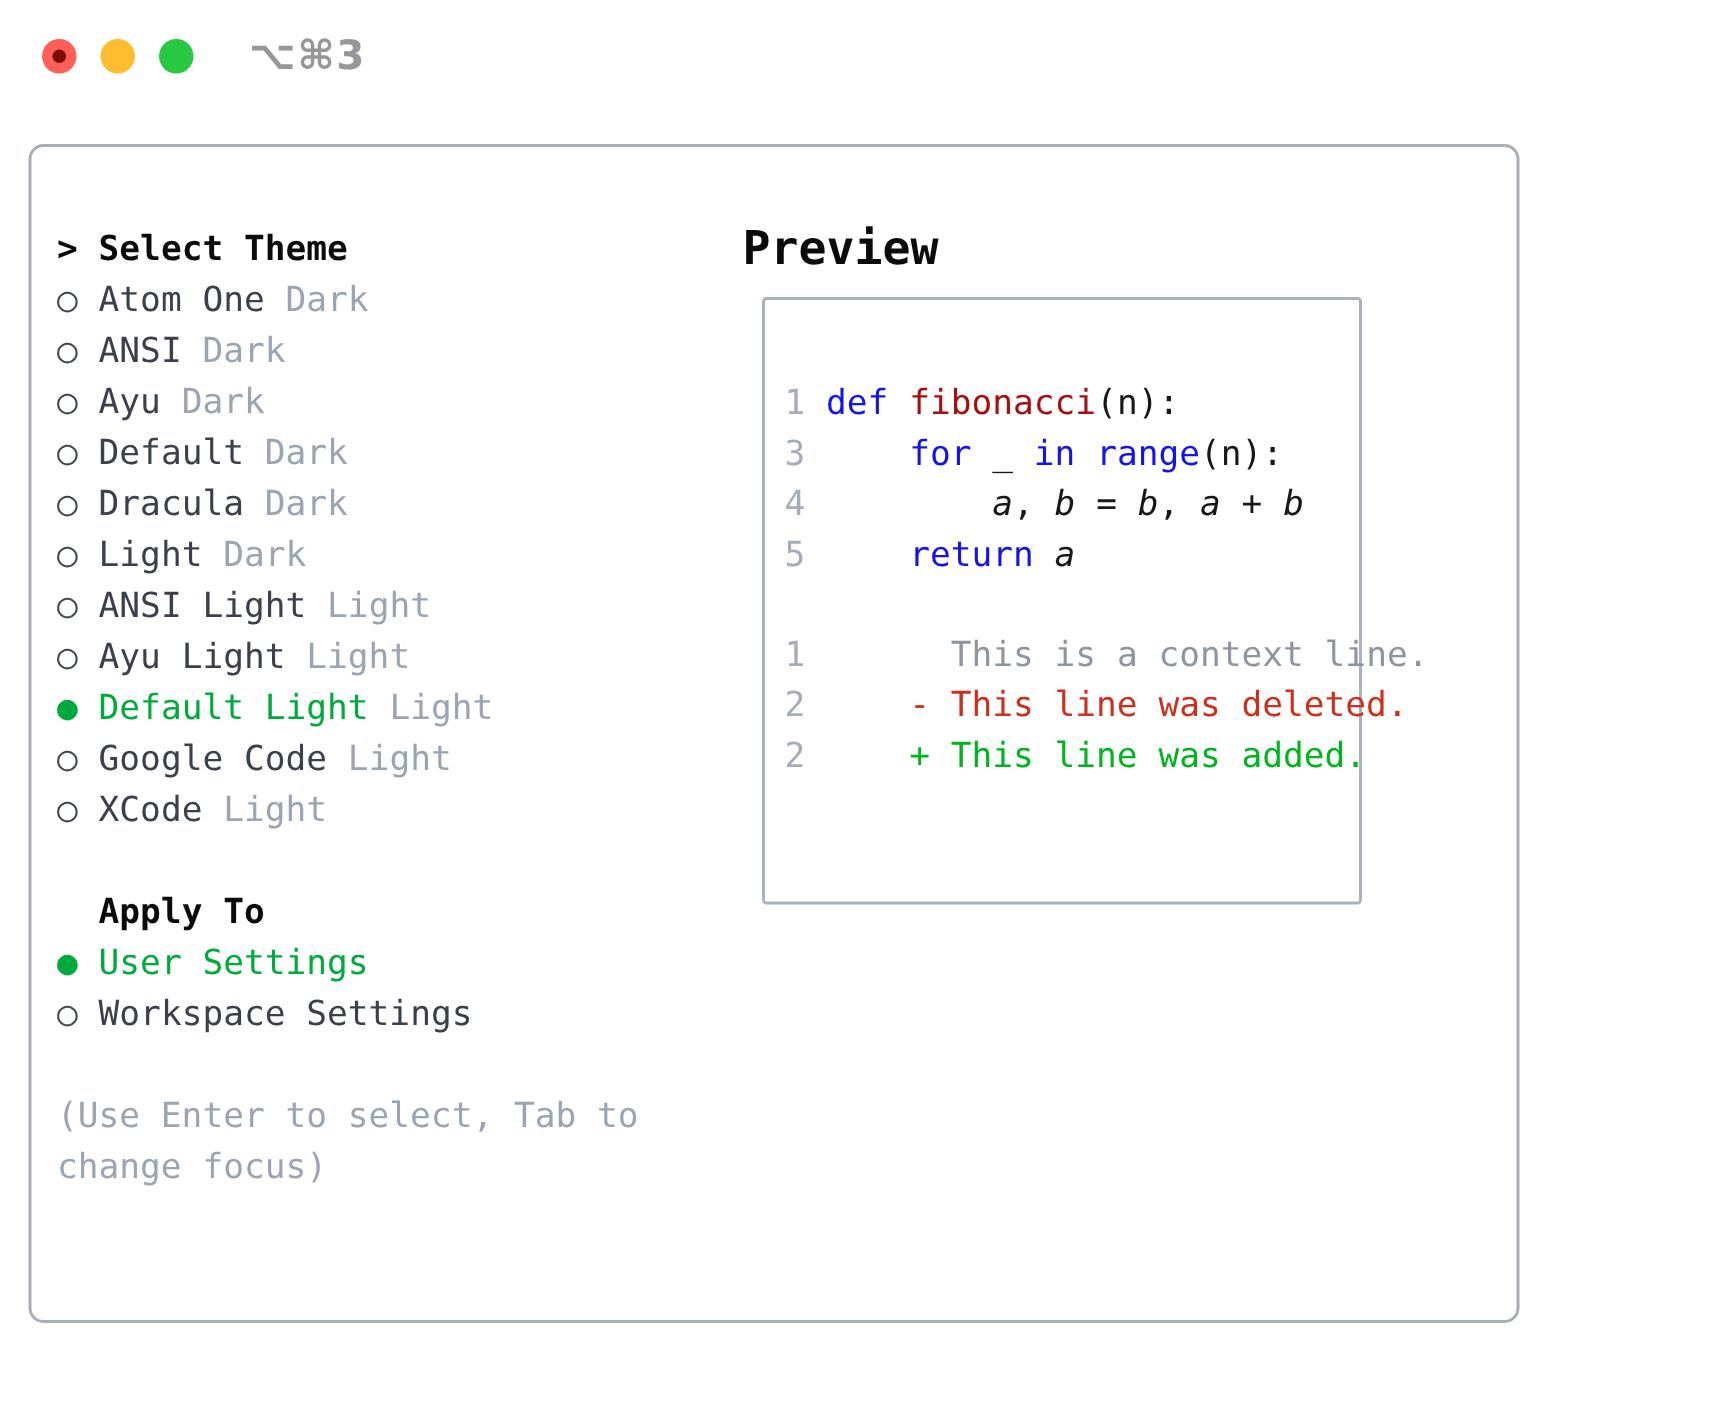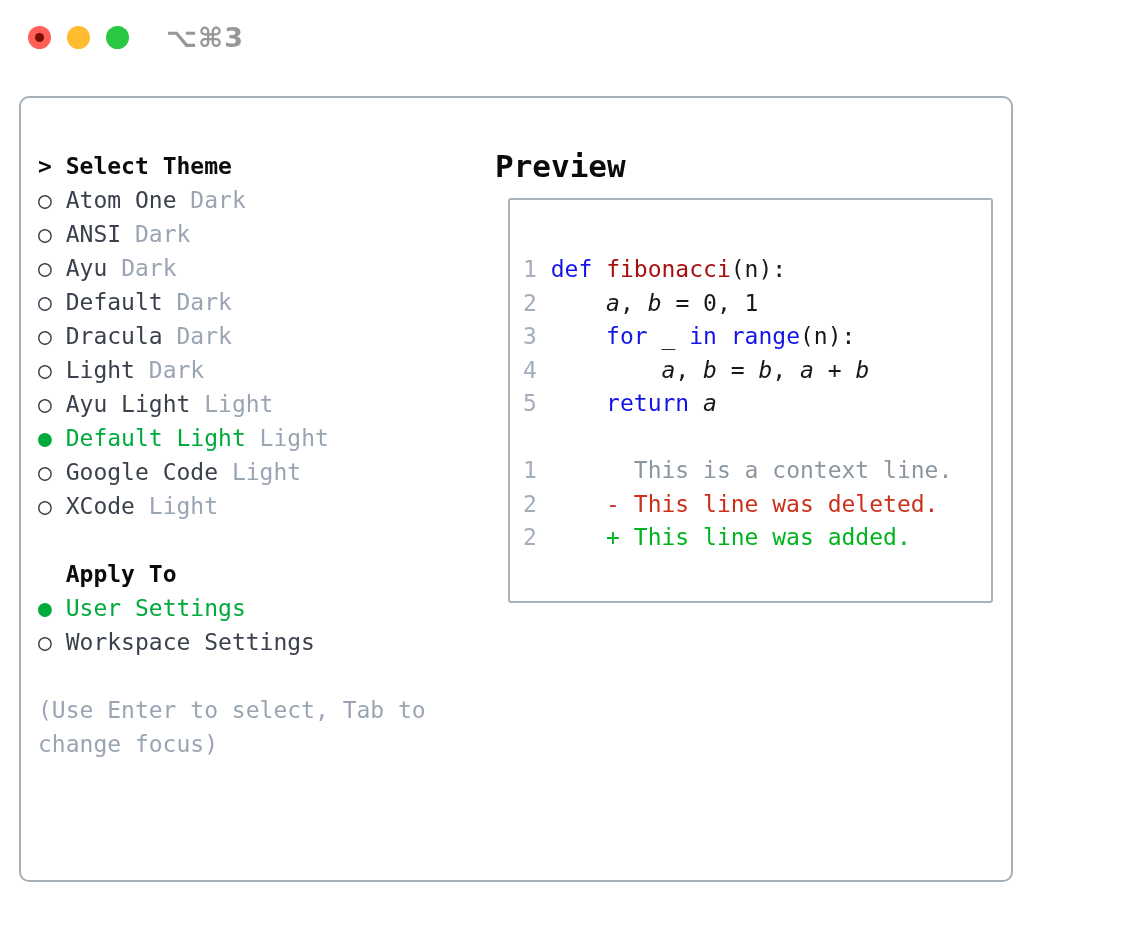--- a/index.html
+++ b/index.html
@@ -34,21 +34,21 @@
   .heading2{color:var(--heading-black);font-weight:700}
   .circle{color:#404652}
   .circle.sel{color:var(--accent-green)}
   .tname{color:var(--text-dark)}
   .sel-text{color:var(--accent-green)}
   .muted{color:var(--muted-gray)}
 
   
   .preview-label{position:absolute;left:474px;top:51px;height:34px;line-height:34px;
     font-size:31px;font-weight:700;color:var(--heading-black)}
-  .preview-box{position:absolute;left:487px;top:100px;width:485px;height:405px;
+  .preview-box{position:absolute;left:487px;top:100px;width:400px;height:405px;
     border:2px solid #aab2bc;border-radius:3px;background:#fff}
   .code{position:absolute;left:13px;top:53px;font-size:23px;line-height:33.5px}
   .code .line{white-space:pre;height:33.5px}
   .num{color:var(--line-number-gray)}
   .pl{color:#16181c}
   .kw{color:var(--keyword-blue)}
   .fn{color:var(--function-red)}
   .var{color:#16181c;font-style:italic}
   .ctx{color:var(--context-gray)}
   .del{color:var(--diff-deleted-red)}
@@ -68,38 +68,38 @@
 
   <div class="main-box">
     <div class="left-col">
         <div class="row"><span class="prompt">&gt;</span><span> </span><span class="heading">Select Theme</span></div>
         <div class="row"><span class="circle">○</span><span> </span><span class="tname">Atom One</span><span> </span><span class="muted">Dark</span></div>
         <div class="row"><span class="circle">○</span><span> </span><span class="tname">ANSI</span><span> </span><span class="muted">Dark</span></div>
         <div class="row"><span class="circle">○</span><span> </span><span class="tname">Ayu</span><span> </span><span class="muted">Dark</span></div>
         <div class="row"><span class="circle">○</span><span> </span><span class="tname">Default</span><span> </span><span class="muted">Dark</span></div>
         <div class="row"><span class="circle">○</span><span> </span><span class="tname">Dracula</span><span> </span><span class="muted">Dark</span></div>
         <div class="row"><span class="circle">○</span><span> </span><span class="tname">Light</span><span> </span><span class="muted">Dark</span></div>
+        <div class="row"><span class="circle">○</span><span> </span><span class="tname">ANSI Light</span><span> </span><span class="muted">Light</span></div>
         <div class="row"><span class="circle">○</span><span> </span><span class="tname">Ayu Light</span><span> </span><span class="muted">Light</span></div>
         <div class="row"><span class="circle sel">●</span><span> </span><span class="sel-text">Default Light</span><span> </span><span class="muted">Light</span></div>
         <div class="row"><span class="circle">○</span><span> </span><span class="tname">Google Code</span><span> </span><span class="muted">Light</span></div>
         <div class="row"><span class="circle">○</span><span> </span><span class="tname">XCode</span><span> </span><span class="muted">Light</span></div>
         <div class="row"></div>
         <div class="row"><span>  </span><span class="heading2">Apply To</span></div>
         <div class="row"><span class="circle sel">●</span><span> </span><span class="sel-text">User Settings</span></div>
         <div class="row"><span class="circle">○</span><span> </span><span class="tname">Workspace Settings</span></div>
         <div class="row"></div>
         <div class="row"><span class="muted">(Use Enter to select, Tab to</span></div>
         <div class="row"><span class="muted">change focus)</span></div>
       </div>
 
     <div class="preview-label">Preview</div>
     <div class="preview-box">
       <div class="code">
           <div class="line"><span class="num">1</span><span> </span><span class="kw">def</span><span class="pl"> </span><span class="fn">fibonacci</span><span class="pl">(n):</span></div>
-          <div class="line"><span class="num">2</span><span> </span><span class="pl">    </span><span class="var">a</span><span class="pl">, </span><span class="var">b</span><span class="pl"> = 0, 1</span></div>
           <div class="line"><span class="num">3</span><span> </span><span class="pl">    </span><span class="kw">for</span><span class="pl"> _ </span><span class="kw">in</span><span class="pl"> </span><span class="kw">range</span><span class="pl">(n):</span></div>
           <div class="line"><span class="num">4</span><span> </span><span class="pl">        </span><span class="var">a</span><span class="pl">, </span><span class="var">b</span><span class="pl"> = </span><span class="var">b</span><span class="pl">, </span><span class="var">a</span><span class="pl"> + </span><span class="var">b</span></div>
           <div class="line"><span class="num">5</span><span> </span><span class="pl">    </span><span class="kw">return</span><span class="pl"> </span><span class="var">a</span></div>
           <div class="line"></div>
           <div class="line"><span class="num">1</span><span> </span><span class="pl">      </span><span class="ctx">This is a context line.</span></div>
           <div class="line"><span class="num">2</span><span> </span><span class="pl">    </span><span class="del">- This line was deleted.</span></div>
           <div class="line"><span class="num">2</span><span> </span><span class="pl">    </span><span class="add">+ This line was added.</span></div>
         </div>
     </div>
   </div>

